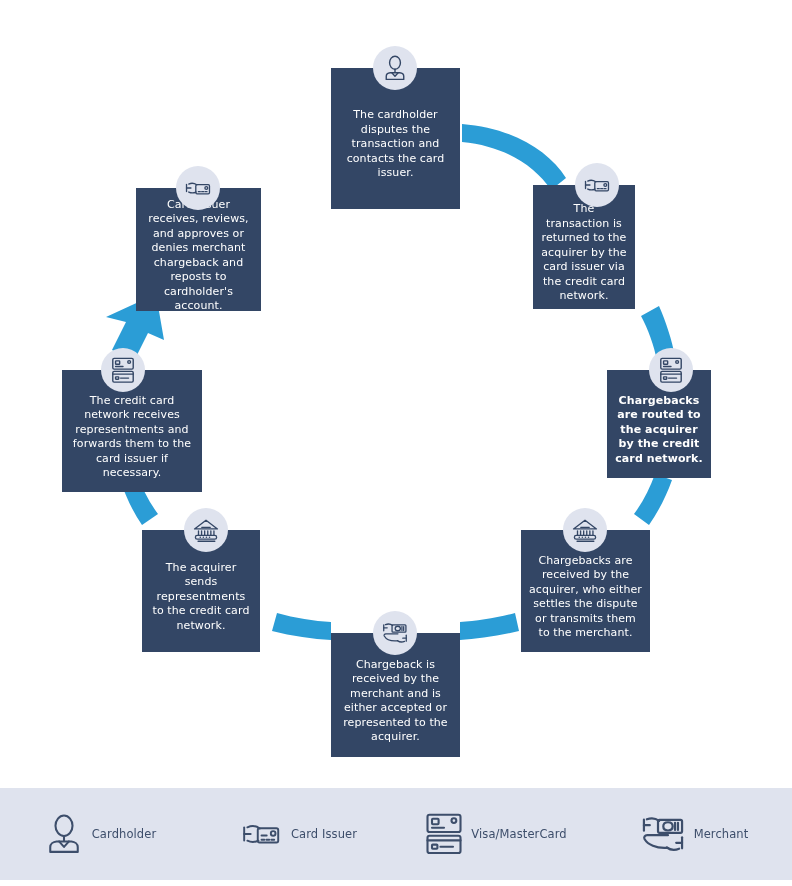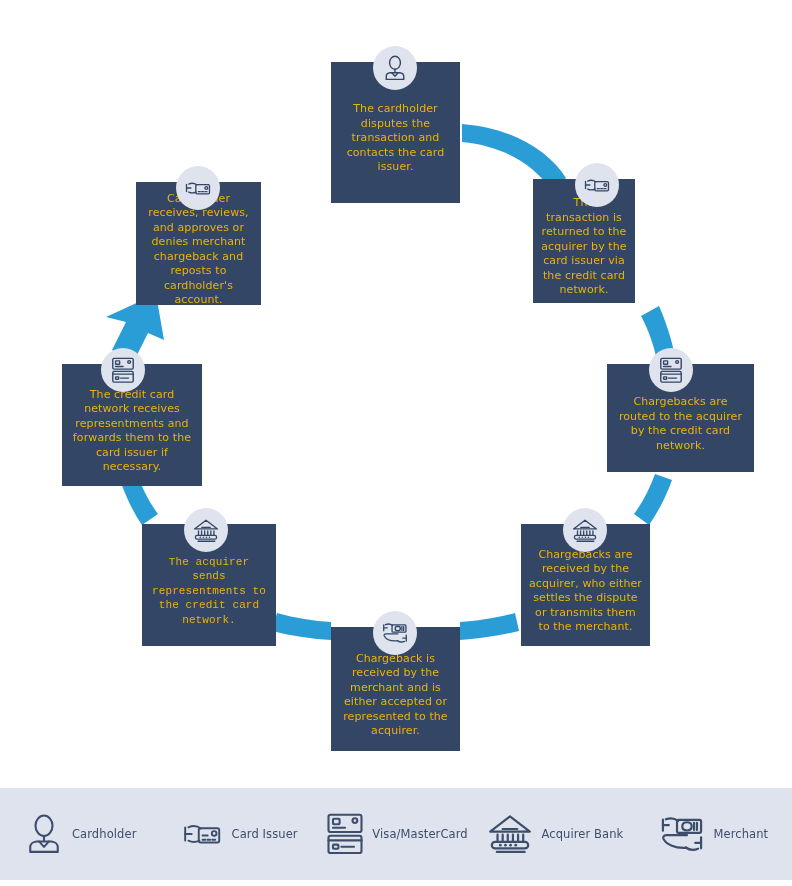--- a/index.html
+++ b/index.html
@@ -11,23 +11,23 @@
     position:relative;
   }
   #stage{position:absolute;left:0;top:0;width:792px;height:886px;}
 
   
   #links{position:absolute;left:0;top:0;width:792px;height:886px;}
 
   
   .node{position:absolute;}
   .node .box{
-    position:absolute;left:0;top:16px;
+    position:absolute;left:0;top:22px;
     background:#334665;
-    color:#eab308;
+    color:#ffffff;
     box-sizing:border-box;
     display:flex;align-items:center;justify-content:center;
     text-align:center;
   }
   .node .box .txt{
     display:block;
     font-size:11px;
     line-height:14.5px;
     padding:0 8px;
     letter-spacing:.1px;
@@ -123,21 +123,21 @@
         <rect x="3" y="2.5" width="22" height="11.5" rx="1.4"></rect>
         <rect x="6" y="5.2" width="4.4" height="3.6" rx="0.6"></rect>
         <circle cx="20.6" cy="6.4" r="1.5"></circle>
         <path d="M6 11.2 L14 11.2"></path>
         <rect x="3" y="16.5" width="22" height="11.5" rx="1.4"></rect>
         <path d="M3 19.4 L25 19.4"></path>
         <rect x="6" y="22.4" width="3.4" height="2.6" rx="0.5"></rect>
         <path d="M11.4 23.7 L20 23.7"></path>
       </svg>
     </div>
-    <div class="box" style="width:147px;height:108px;">
+    <div class="box" style="width:104px;height:108px;font-weight:bold;">
       <span class="txt">Chargebacks are routed to the acquirer by the credit card network.</span>
     </div>
   </div>
 
   <div class="node" style="left:521px;top:508px;width:129px;">
     <div class="badge" style="left:42px;">
       <svg width="30" height="27" viewBox="0 0 34 30" fill="none" stroke="#334665" stroke-width="1.5" stroke-linejoin="round" stroke-linecap="round">
         <path d="M4 13.2 L17 3.4 L30 13.2 Z"></path>
         <path d="M12.2 11.4 L21.8 11.4"></path>
         <path d="M8.5 15.4 L8.5 20.4 M12 15.4 L12 20.4 M15.5 15.4 L15.5 20.4 M19 15.4 L19 20.4 M22.5 15.4 L22.5 20.4 M26 15.4 L26 20.4"></path>
@@ -182,21 +182,21 @@
         <path d="M12.2 11.4 L21.8 11.4"></path>
         <path d="M8.5 15.4 L8.5 20.4 M12 15.4 L12 20.4 M15.5 15.4 L15.5 20.4 M19 15.4 L19 20.4 M22.5 15.4 L22.5 20.4 M26 15.4 L26 20.4"></path>
         <rect x="5" y="20.6" width="24" height="4.2" rx="2"></rect>
         <circle cx="10.5" cy="22.7" r="0.9" fill="#334665" stroke="none"></circle>
         <circle cx="14" cy="22.7" r="0.9" fill="#334665" stroke="none"></circle>
         <circle cx="17.5" cy="22.7" r="0.9" fill="#334665" stroke="none"></circle>
         <circle cx="21" cy="22.7" r="0.9" fill="#334665" stroke="none"></circle>
         <path d="M8 27.2 L27 27.2"></path>
       </svg>
     </div>
-    <div class="box" style="width:134px;height:122px;font-family:Liberation Mono, monospace;">
+    <div class="box" style="width:118px;height:122px;">
       <span class="txt">The acquirer sends representments to the credit card network.</span>
     </div>
   </div>
 
   <div class="node" style="left:62px;top:348px;width:122px;">
     <div class="badge" style="left:39px;">
       <svg width="26" height="28" viewBox="0 0 28 30" fill="none" stroke="#334665" stroke-width="1.5" stroke-linejoin="round" stroke-linecap="round">
         <rect x="3" y="2.5" width="22" height="11.5" rx="1.4"></rect>
         <rect x="6" y="5.2" width="4.4" height="3.6" rx="0.6"></rect>
         <circle cx="20.6" cy="6.4" r="1.5"></circle>
@@ -268,36 +268,20 @@
           <path d="M6 11.2 L14 11.2"></path>
           <rect x="3" y="16.5" width="22" height="11.5" rx="1.4"></rect>
           <path d="M3 19.6 L25 19.6"></path>
           <rect x="6" y="22.4" width="3.6" height="2.8" rx="0.5"></rect>
           <path d="M11.6 23.8 L20 23.8"></path>
         </svg>
       </div>
       <div class="lg-label">Visa/MasterCard</div>
     </div>
 
-    <div class="legend-item">
-      <div class="lg-icon">
-        <svg width="50" height="44" viewBox="0 0 34 30" fill="none" stroke="#3d4e6b" stroke-width="1.5" stroke-linejoin="round" stroke-linecap="round">
-          <path d="M3.5 13.4 L17 3 L30.5 13.4 Z"></path>
-          <path d="M12 11.6 L22 11.6"></path>
-          <path d="M8.5 15.4 L8.5 20.2 M12 15.4 L12 20.2 M15.5 15.4 L15.5 20.2 M19 15.4 L19 20.2 M22.5 15.4 L22.5 20.2 M26 15.4 L26 20.2"></path>
-          <rect x="4.6" y="20.4" width="24.8" height="4.4" rx="2.2"></rect>
-          <circle cx="10.4" cy="22.6" r="0.95" fill="#3d4e6b" stroke="none"></circle>
-          <circle cx="13.9" cy="22.6" r="0.95" fill="#3d4e6b" stroke="none"></circle>
-          <circle cx="17.4" cy="22.6" r="0.95" fill="#3d4e6b" stroke="none"></circle>
-          <circle cx="20.9" cy="22.6" r="0.95" fill="#3d4e6b" stroke="none"></circle>
-          <path d="M8 27.2 L27 27.2"></path>
-        </svg>
-      </div>
-      <div class="lg-label">Acquirer Bank</div>
-    </div>
 
     <div class="legend-item">
       <div class="lg-icon">
         <svg width="50" height="44" viewBox="0 0 34 30" fill="none" stroke="#3d4e6b" stroke-width="1.5" stroke-linejoin="round" stroke-linecap="round">
           <path d="M4 5.2 L4 12.8"></path>
           <path d="M4 9 L8 9"></path>
           <path d="M6 5 C9.4 3.6 12.2 4.4 14.4 6"></path>
           <rect x="13.6" y="5.4" width="16.4" height="8.8" rx="1"></rect>
           <path d="M17.2 9.8 C17.2 8 18.6 7 20.4 7 C22.2 7 23.6 8 23.6 9.8 C23.6 11.6 22.2 12.6 20.4 12.6 C18.6 12.6 17.2 11.6 17.2 9.8 Z"></path>
           <path d="M25.2 7.4 L25.2 12.2"></path>

